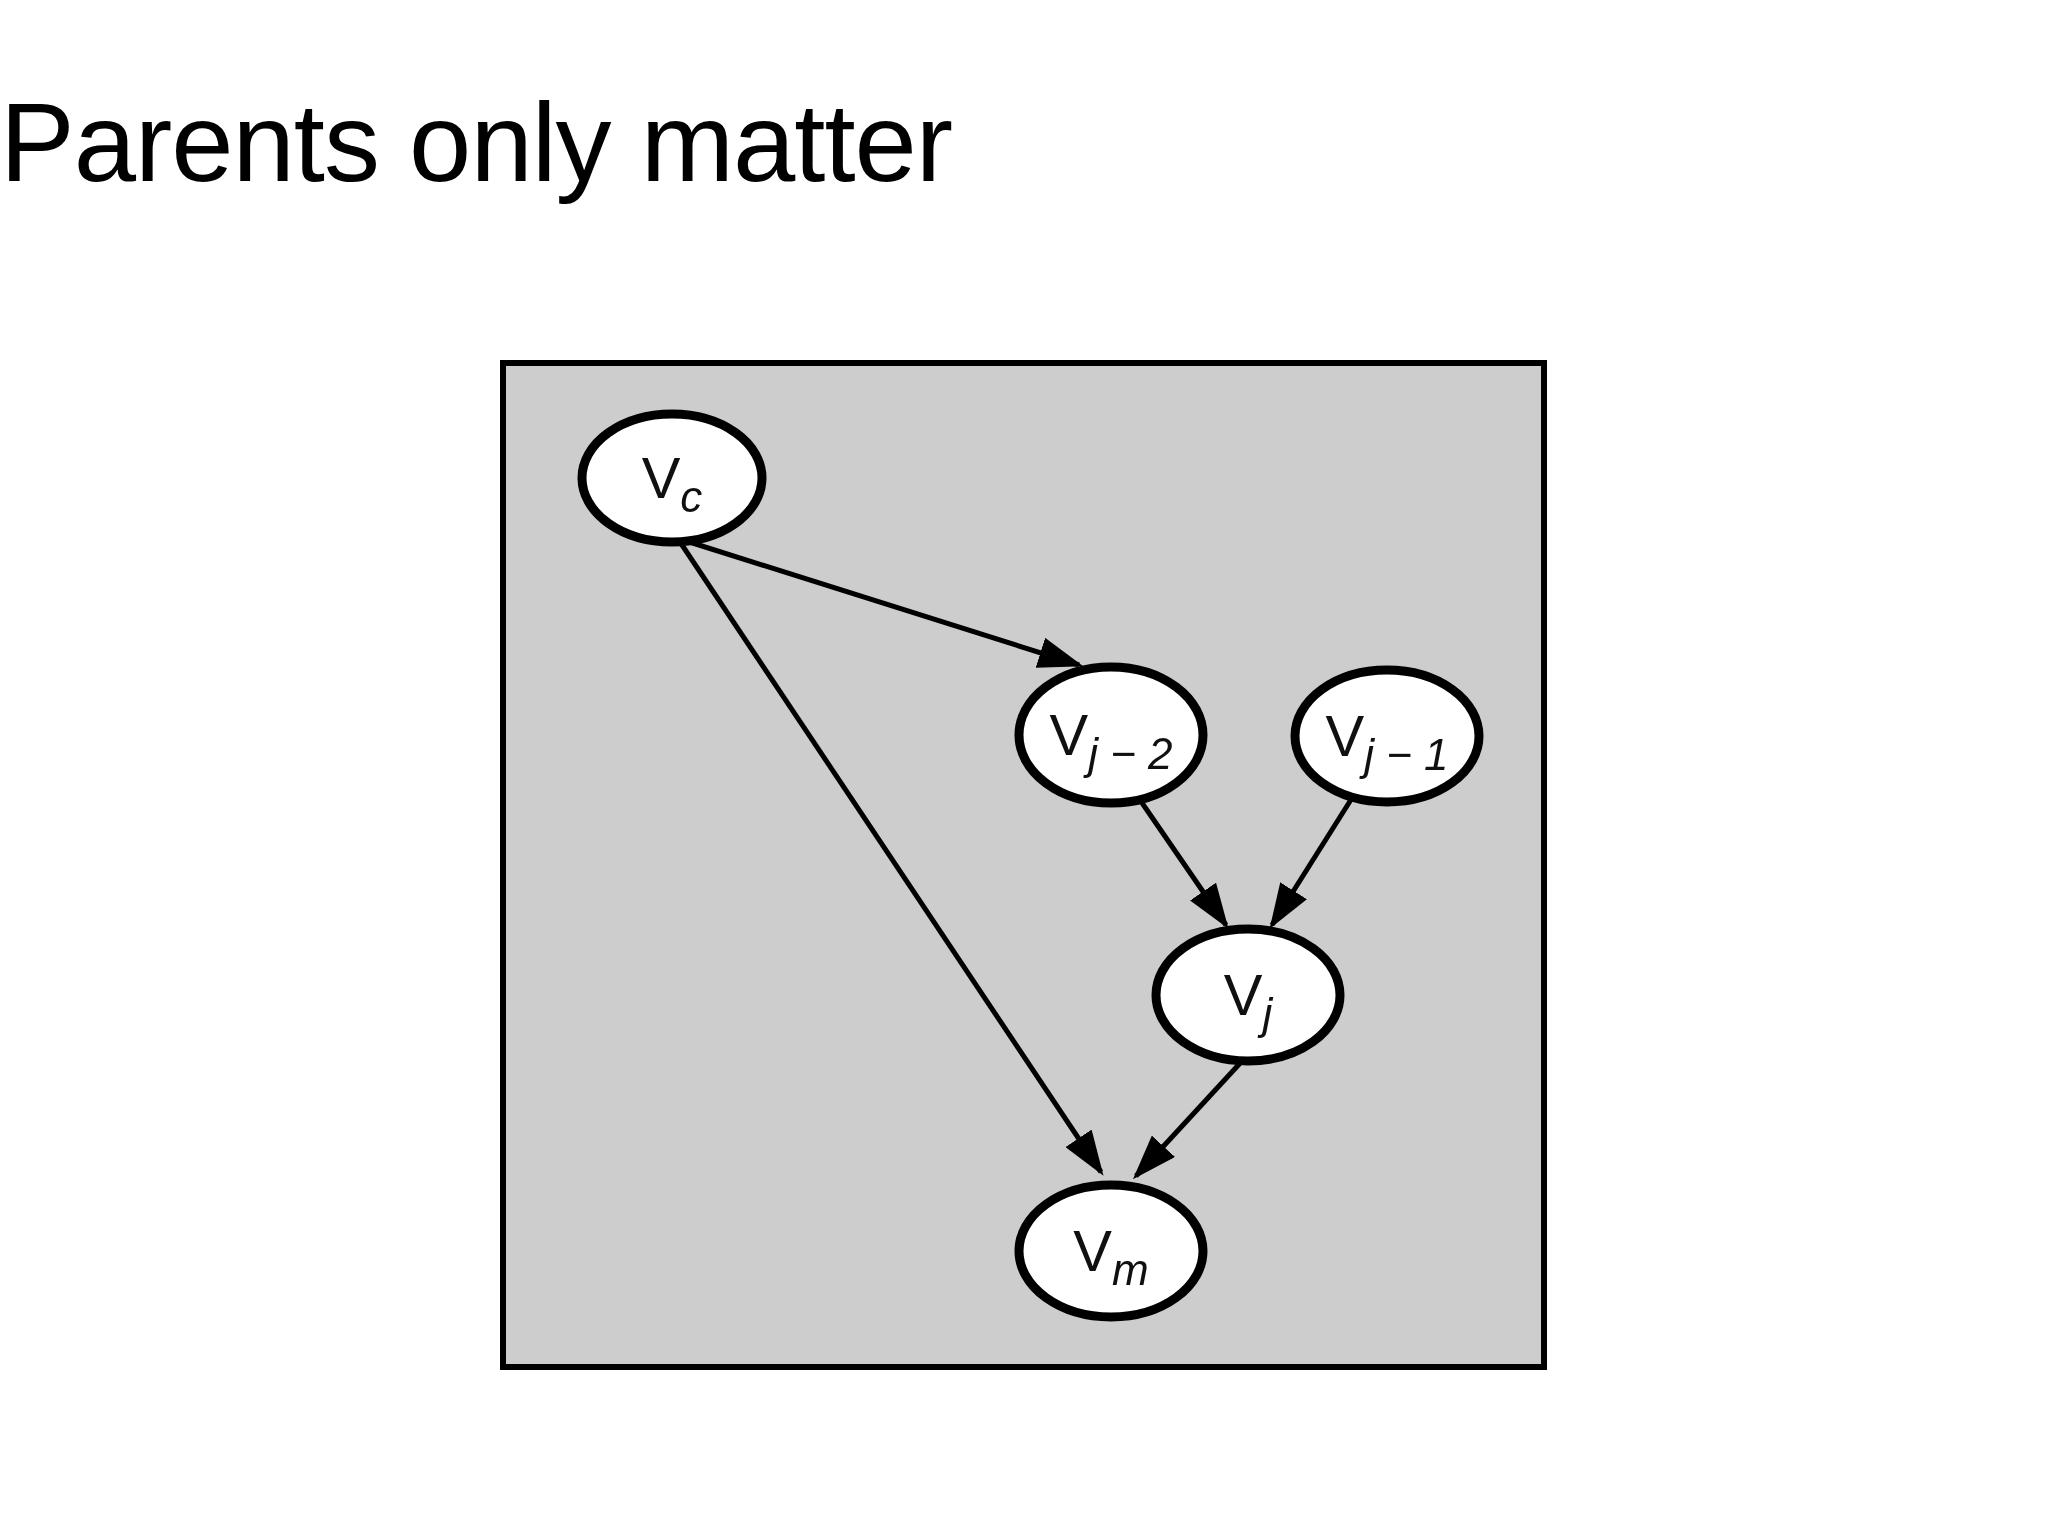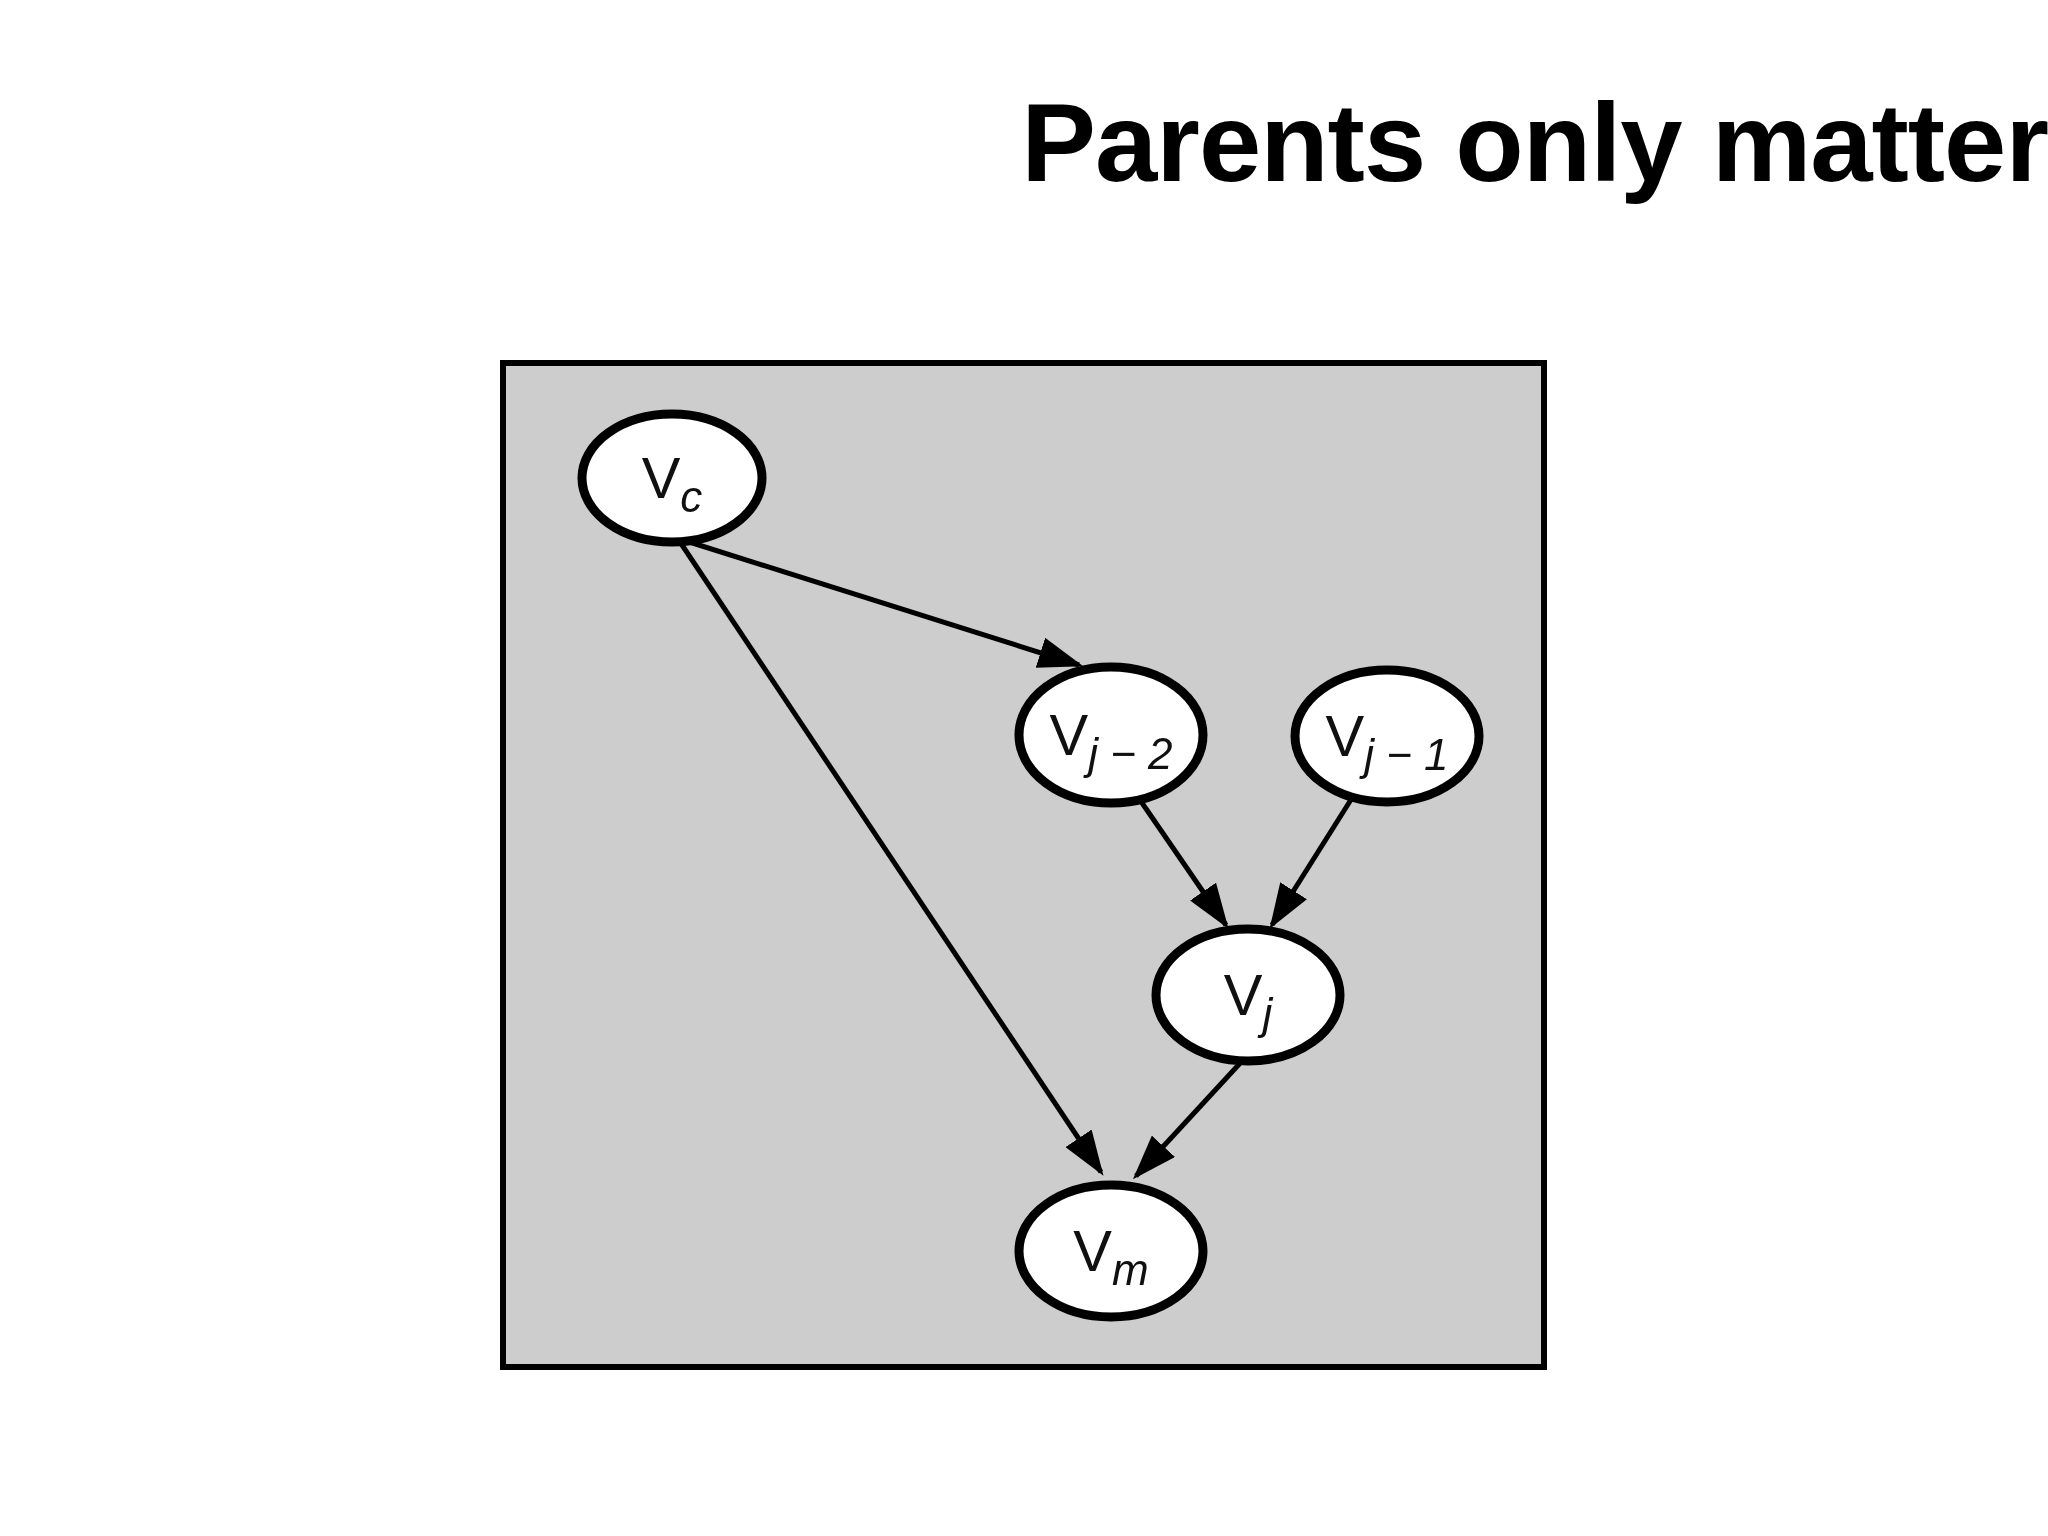--- a/index.html
+++ b/index.html
@@ -13,24 +13,24 @@
     position: relative;
     overflow: hidden;
     font-family: "Liberation Sans", sans-serif;
   }
   .slide-title {
     position: absolute;
     top: 78px;
     left: 0;
     width: 100%;
     margin: 0;
-    text-align: right;
+    text-align: left;
     font-family: "Liberation Sans", sans-serif;
     font-size: 112px;
-    font-weight: 700;
+    font-weight: 400;
     letter-spacing: -1px;
     color: #000000;
   }
   .dag-svg {
     position: absolute;
     left: 500px;
     top: 360px;
     width: 1047px;
     height: 1010px;
   }

